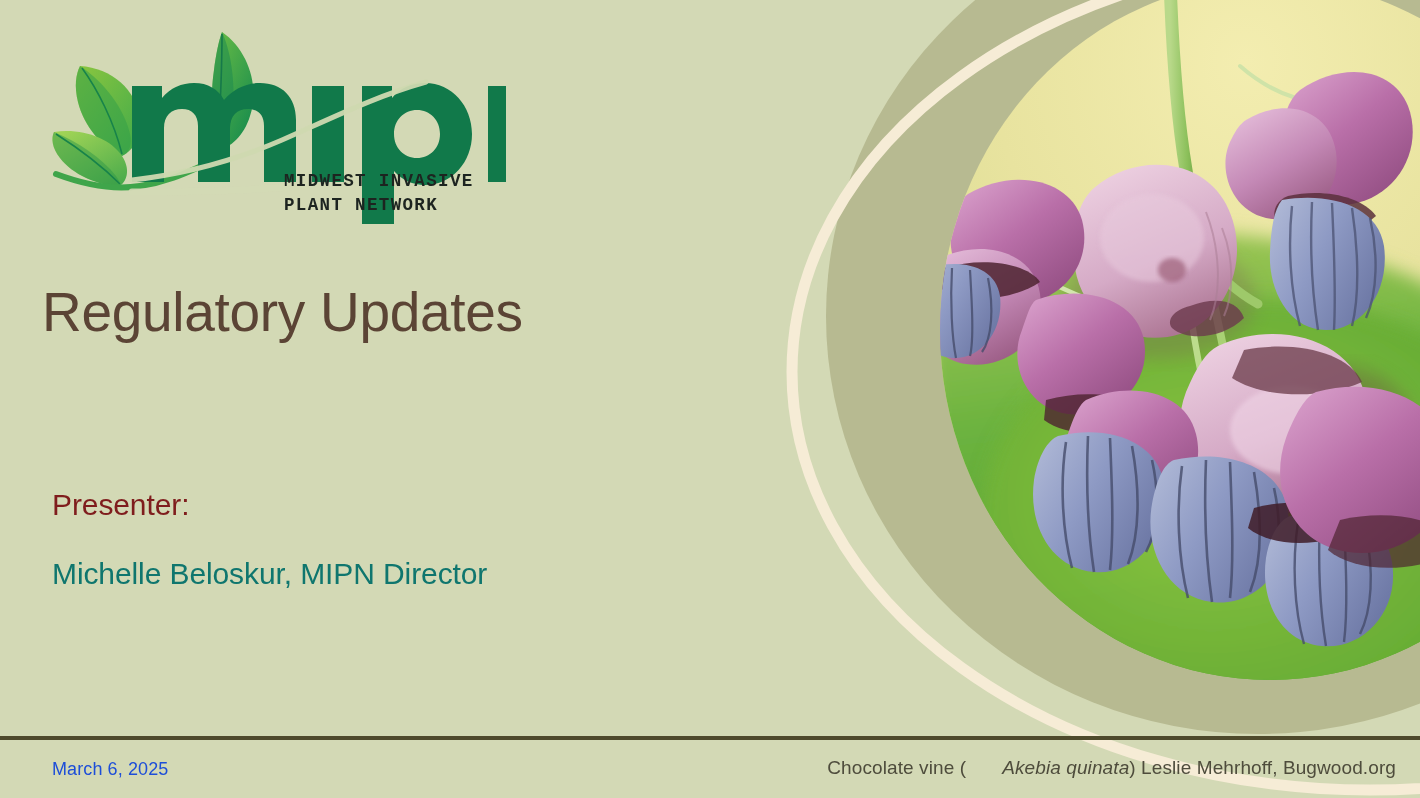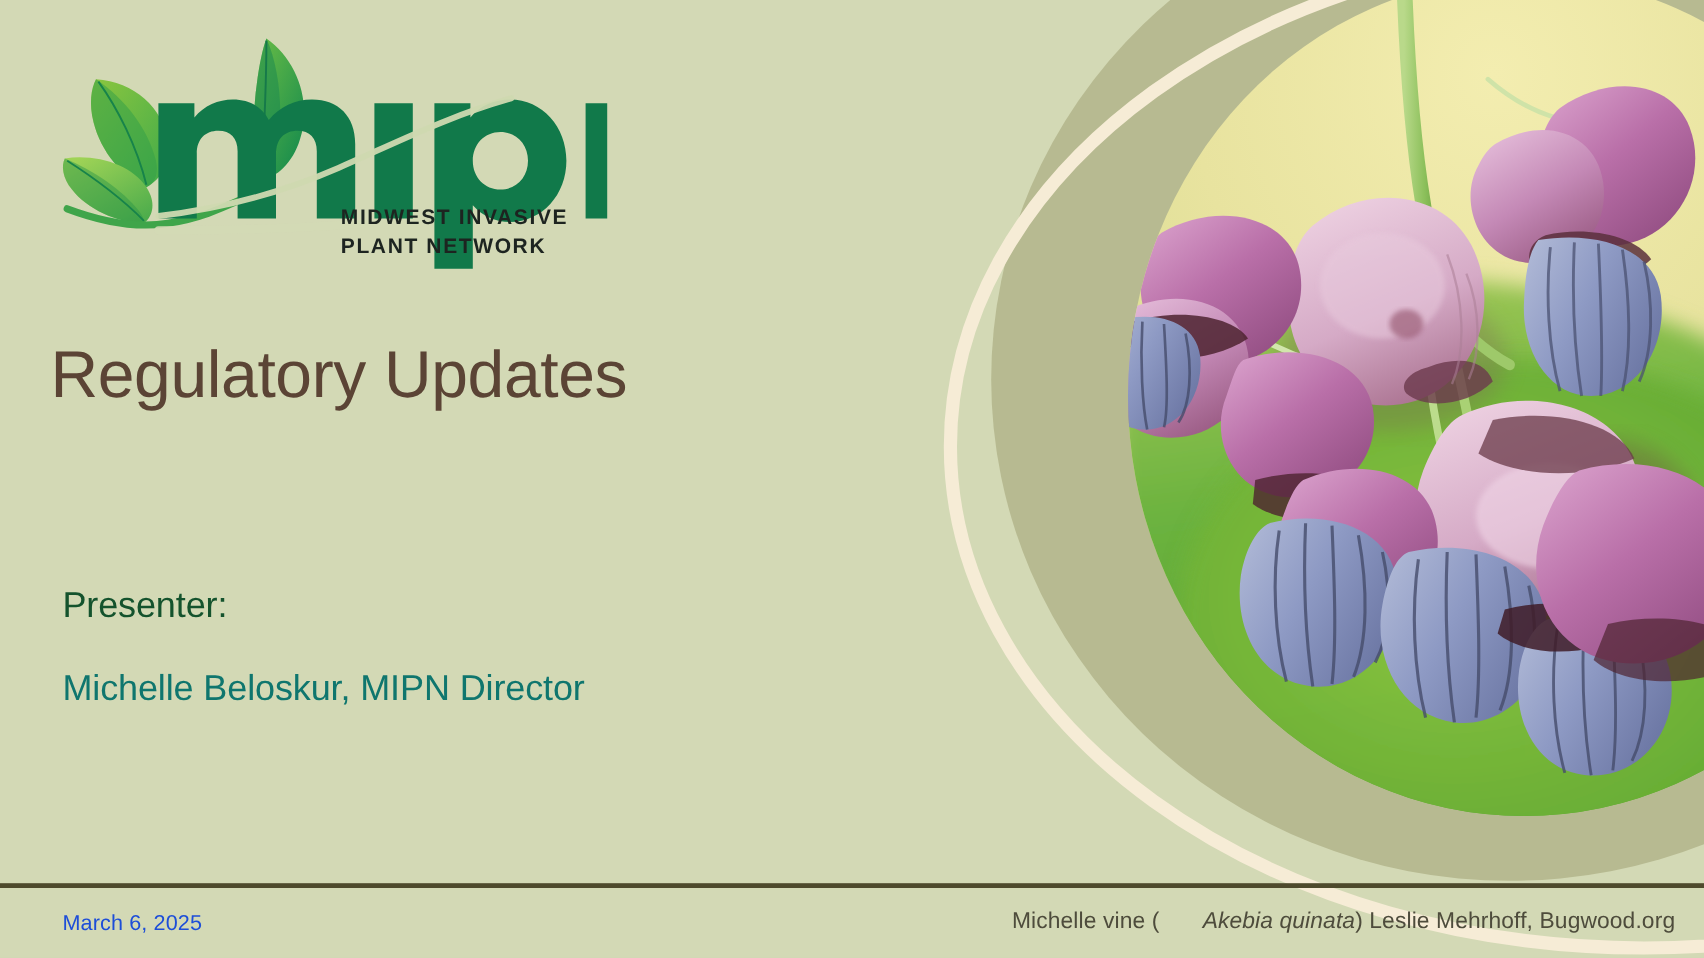--- a/index.html
+++ b/index.html
@@ -21,21 +21,21 @@
 
   
   #logo-block {
     position:absolute; left:36px; top:24px;
     width:470px; height:205px;
   }
   #logo-mark { position:absolute; left:0; top:0; width:470px; height:205px; }
   #logo-subtitle {
     position:absolute; left:248px; top:145px;
     width:300px;
-    font-family:Liberation Sans, sans-serif;
+    font-family:Liberation Mono, monospace;
     font-size:17.5px; font-weight:bold;
     letter-spacing:1.35px;
     line-height:1.38;
     color:#1d2420;
   }
 
   
   #title {
     position:absolute; left:42px; top:276px;
     width:720px;
@@ -50,21 +50,21 @@
 
   
   #presenter-block {
     position:absolute; left:52px; top:485px;
     width:680px;
     color:#56503f;
   }
   #presenter-label {
     font-size:30px; font-weight:400; line-height:1.35;
     letter-spacing:-0.1px;
-    color:#14532d;
+    color:#7f1d1d;
   }
   #presenter-name {
     margin-top:28px;
     font-size:30px; font-weight:400; line-height:1.35;
     letter-spacing:-0.1px;
     color:#0f766e;
   }
 
   
   #footer-rule {
@@ -370,15 +370,15 @@
     <span class="ln">Regulatory Updates</span>
   </h1>
 
   <div id="presenter-block">
     <div id="presenter-label">Presenter:</div>
     <div id="presenter-name">Michelle Beloskur, MIPN Director</div>
   </div>
 
   <div id="footer-rule"></div>
   <div id="footer-date">March 6, 2025</div>
-  <div id="photo-credit"><span>Michelle vine (</span><span class="sci">Akebia quinata</span><span>) Leslie Mehrhoff, Bugwood.org</span></div>
+  <div id="photo-credit"><span>Chocolate vine (</span><span class="sci">Akebia quinata</span><span>) Leslie Mehrhoff, Bugwood.org</span></div>
 
 </div>
 
 </body></html>

